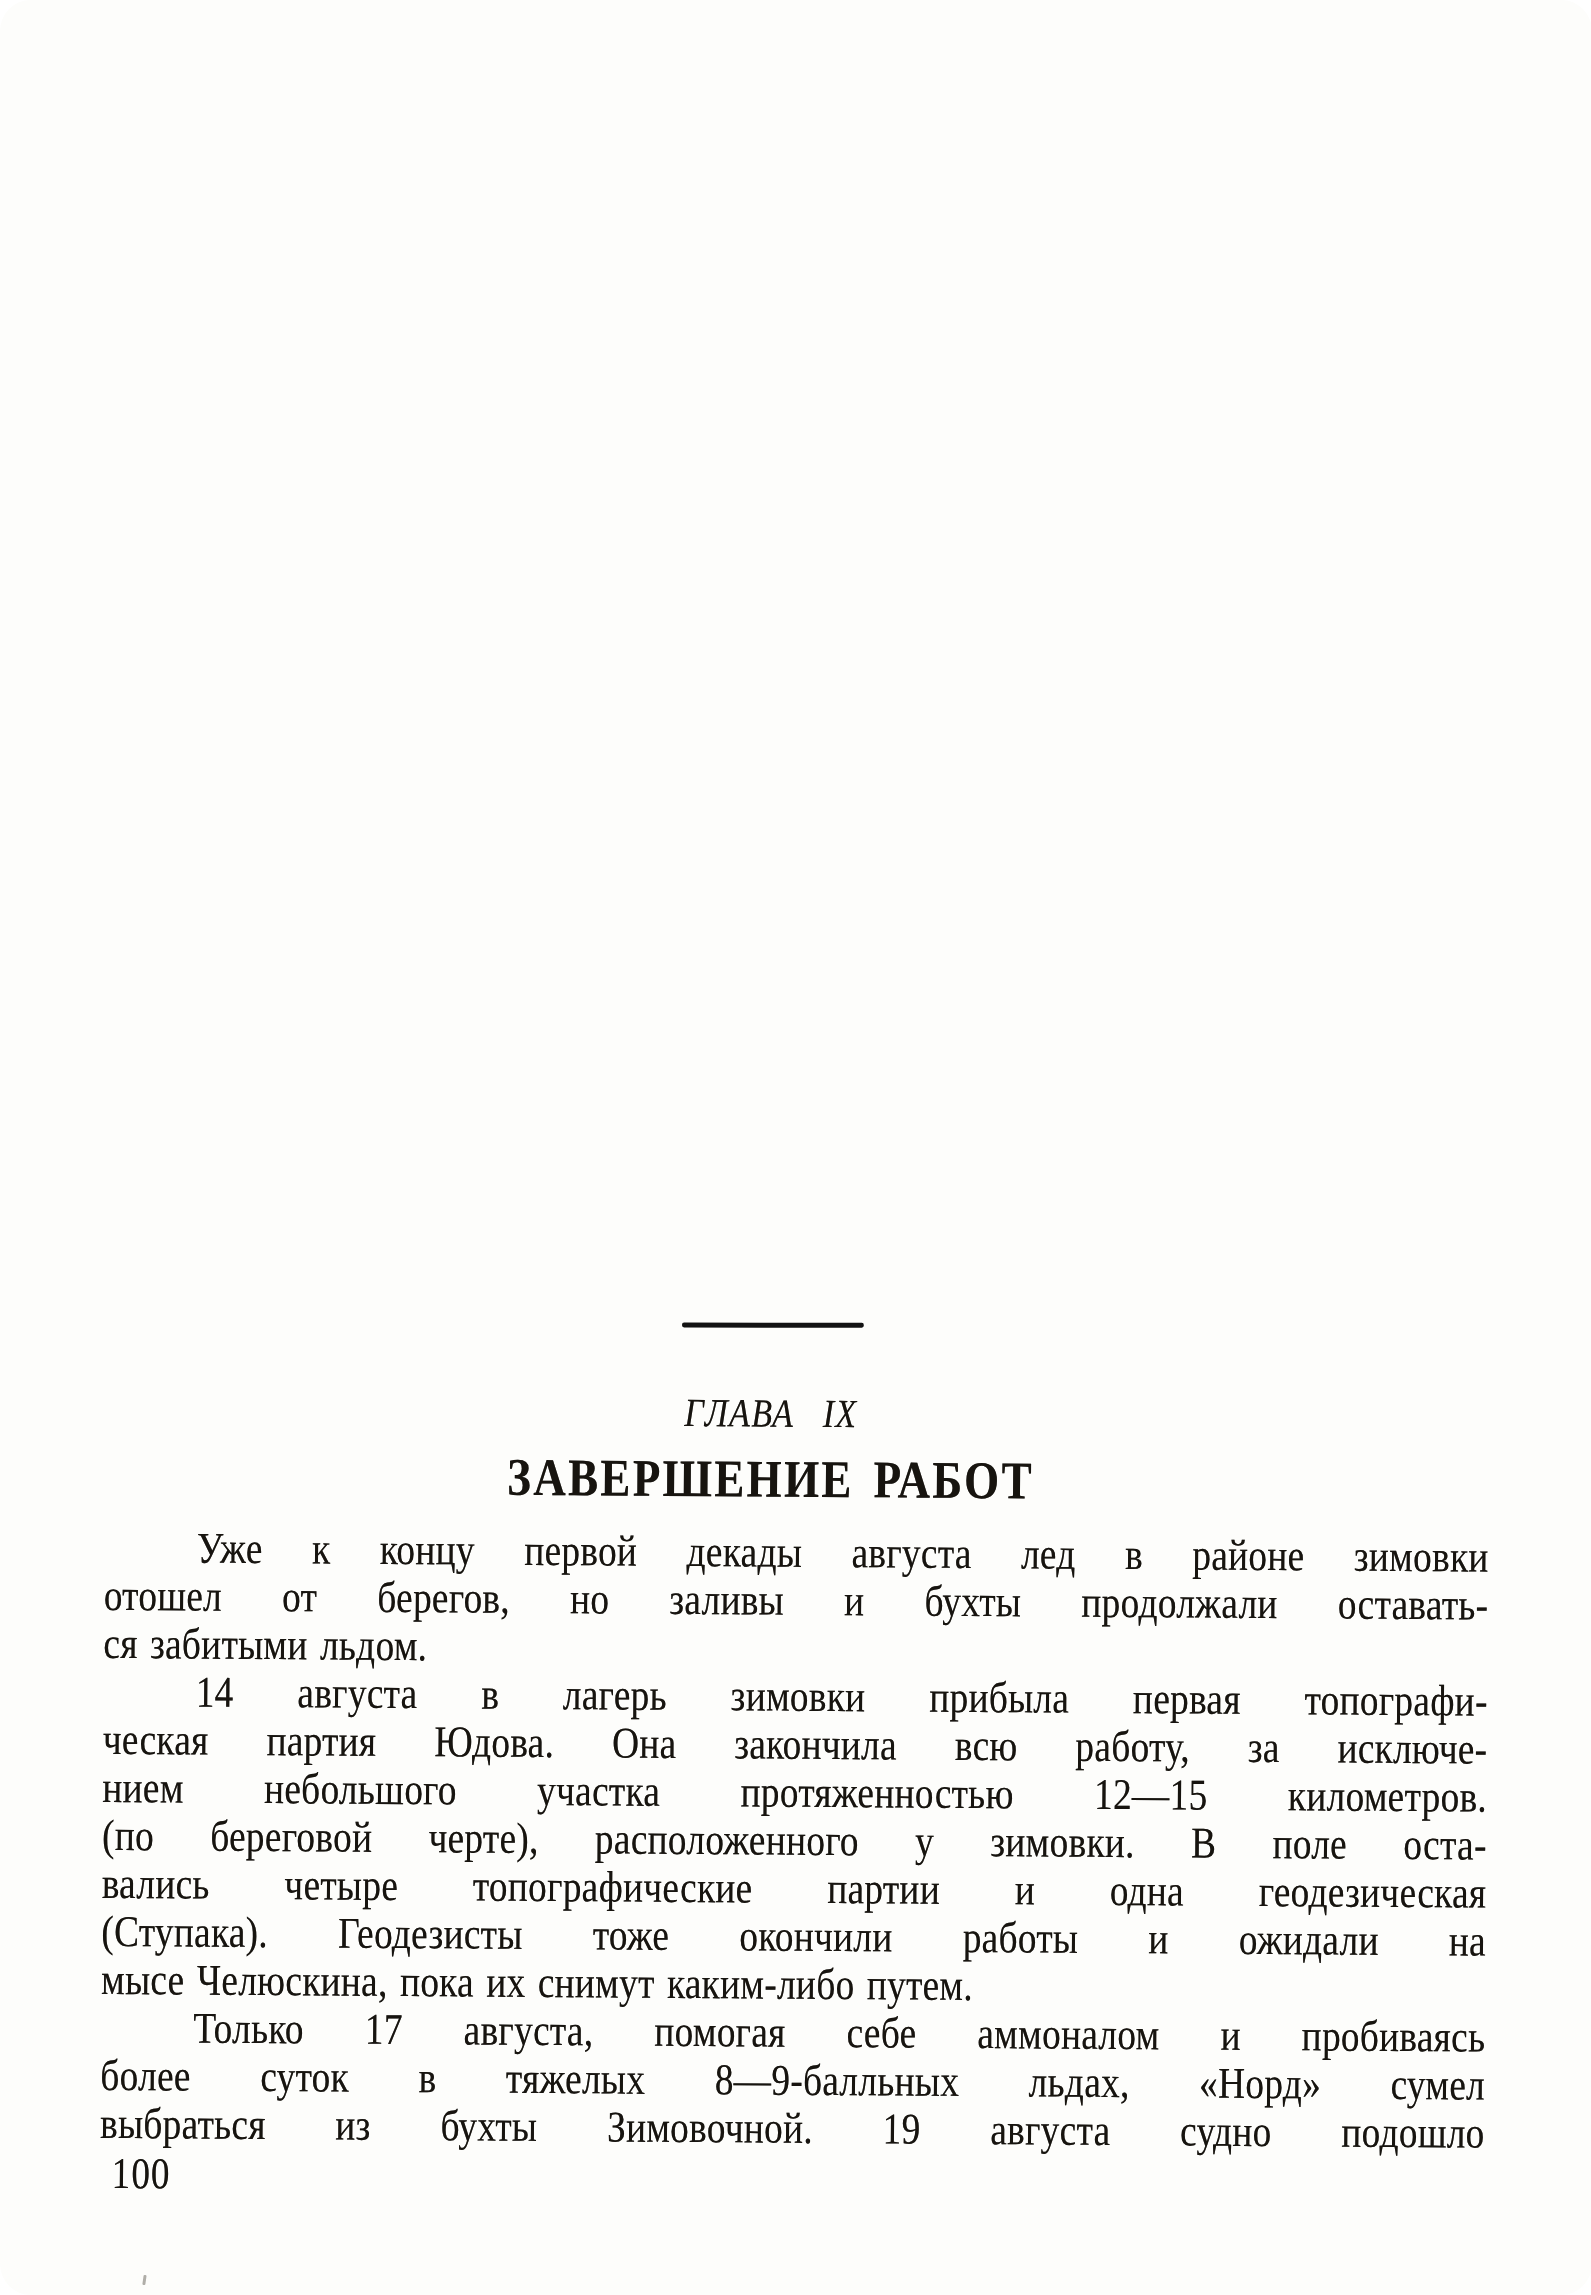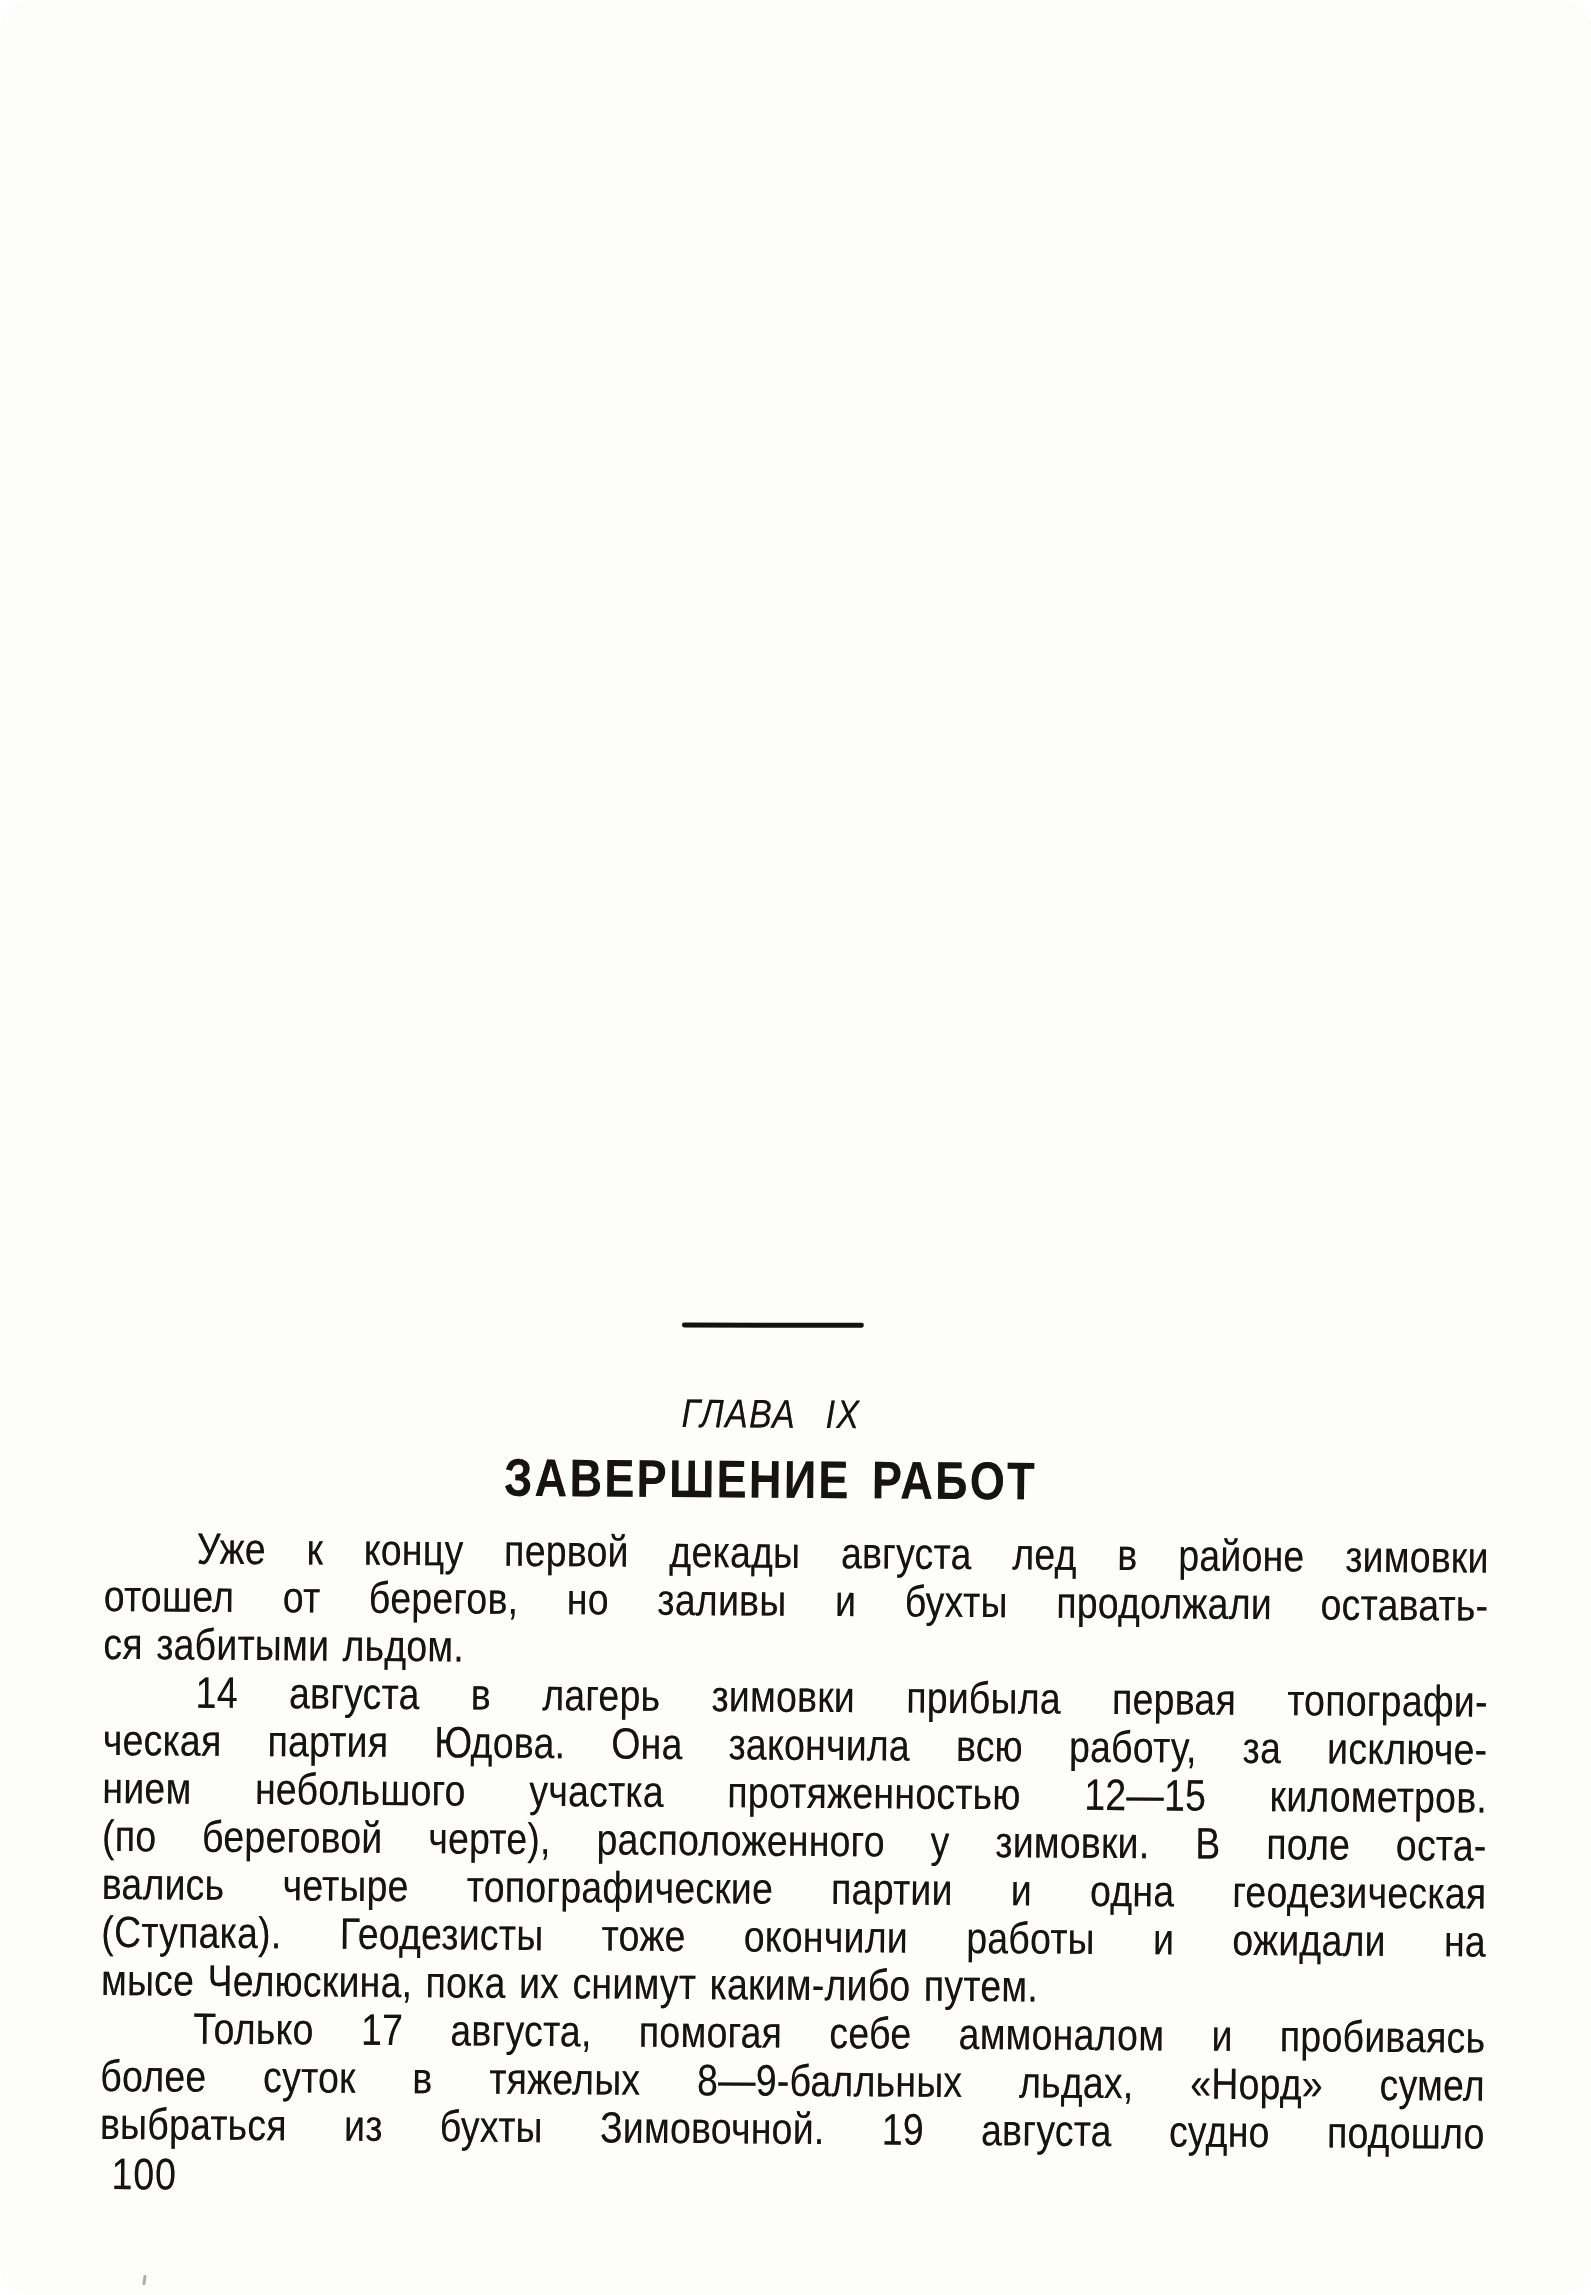--- a/index.html
+++ b/index.html
@@ -3,21 +3,21 @@
 <meta charset="utf-8">
 <style>
   html, body { margin: 0; padding: 0; background: #ffffff; }
 
   .page {
     position: relative;
     width: 1592px;
     height: 2295px;
     background: #fdfdfb;
     overflow: hidden;
-    font-family: Liberation Sans, sans-serif;
+    font-family: Liberation Serif, serif;
     color: #17140f;
     border-radius: 31px;
   }
 
   
   .sheet-content {
     position: absolute;
     left: 106px;
     top: 1274px;
     width: 1629px;

